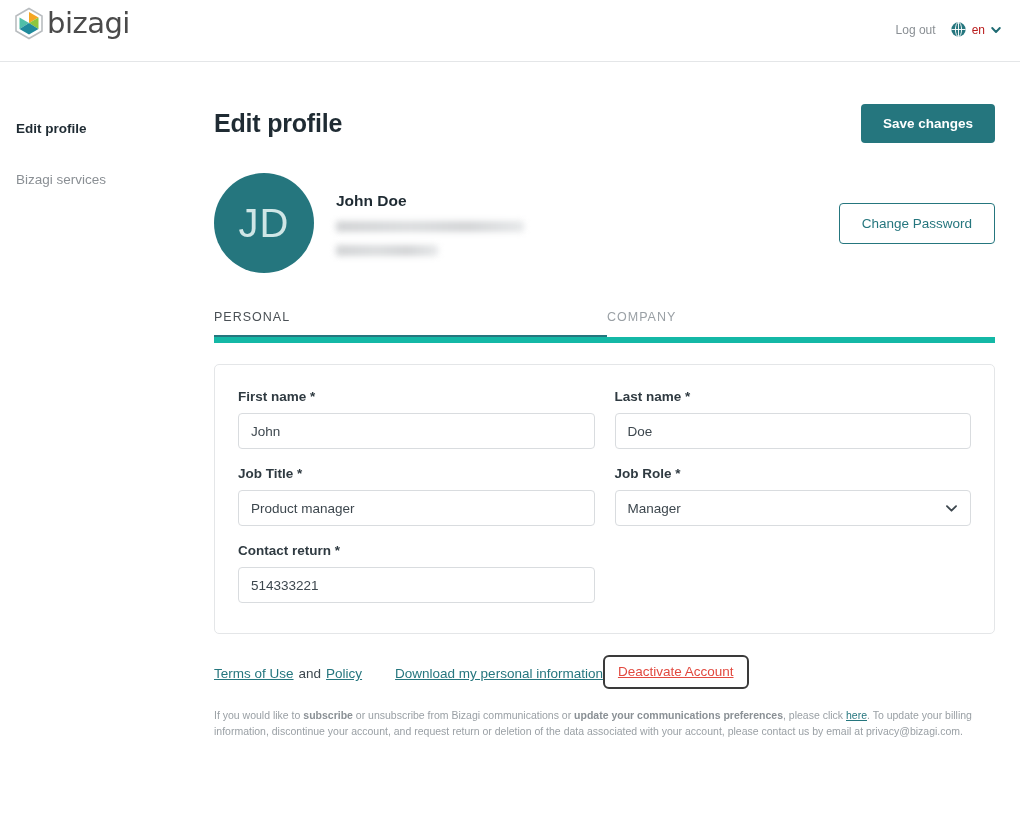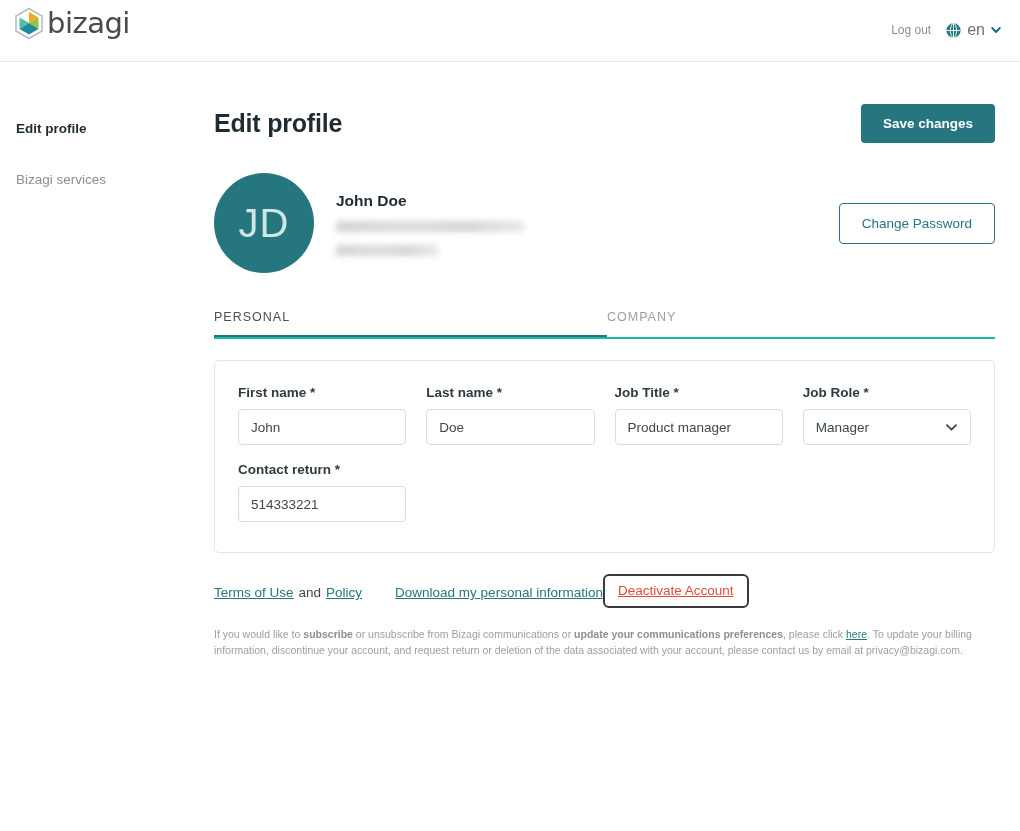--- a/index.html
+++ b/index.html
@@ -35,21 +35,21 @@
     display: flex; align-items: center; gap: 14px;
   }
   .logout-link {
     font-size: 12px; color: #8a8f94; cursor: pointer;
     text-decoration: none;
   }
   .lang-group {
     display: flex; align-items: center; gap: 5px; cursor: pointer;
   }
   .globe-icon { width: 17px; height: 17px; display: block; }
-  .lang-code { font-size: 16px; color: #737373; }
+  .lang-code { font-size: 12px; color: #b91c1c; }
   .chev-sm { width: 12px; height: 12px; display: block; }
 
   
   .sidebar {
     position: absolute; left: 0; top: 62px;
     width: 195px; height: 769px;
     background: #ffffff;
     padding-top: 50px;
   }
   .side-item {
@@ -108,39 +108,39 @@
     background: #ffffff; color: #25767e;
     border: 1px solid #25767e; border-radius: 4px;
     font-size: 13.5px; font-weight: 400;
     padding: 12px 22px; cursor: pointer;
     font-family: "Liberation Sans", sans-serif;
   }
 
   
   .tabs {
     display: flex; margin-top: 37px;
-    border-bottom: 2px solid #14b8a6;
+    border-bottom: 6px solid #14b8a6;
   }
   .tab {
     font-size: 12.5px; letter-spacing: 1px;
     padding: 0 0 11px 0; cursor: pointer;
   }
   .tab.active { color: #4a5055; border-bottom: 2px solid #25767e; width: 395px; }
   .tab.inactive { color: #9aa0a5; width: 390px; }
 
   
   .card {
     margin-top: 21px;
     border: 1px solid #e4e6e8; border-radius: 5px;
     background: #ffffff;
     padding: 24px 23px 30px 23px;
   }
   .form-grid {
     display: grid;
-    grid-template-columns: 1fr 1fr 1fr 1fr;
+    grid-template-columns: 1fr 1fr;
     column-gap: 20px; row-gap: 17px;
   }
   .field-label {
     font-size: 13.5px; font-weight: 700; color: #2f3a41;
     margin-bottom: 9px; display: block;
   }
   .field-input {
     width: 100%; height: 36px;
     border: 1px solid #d9dcdf; border-radius: 4px;
     padding: 0 12px;

